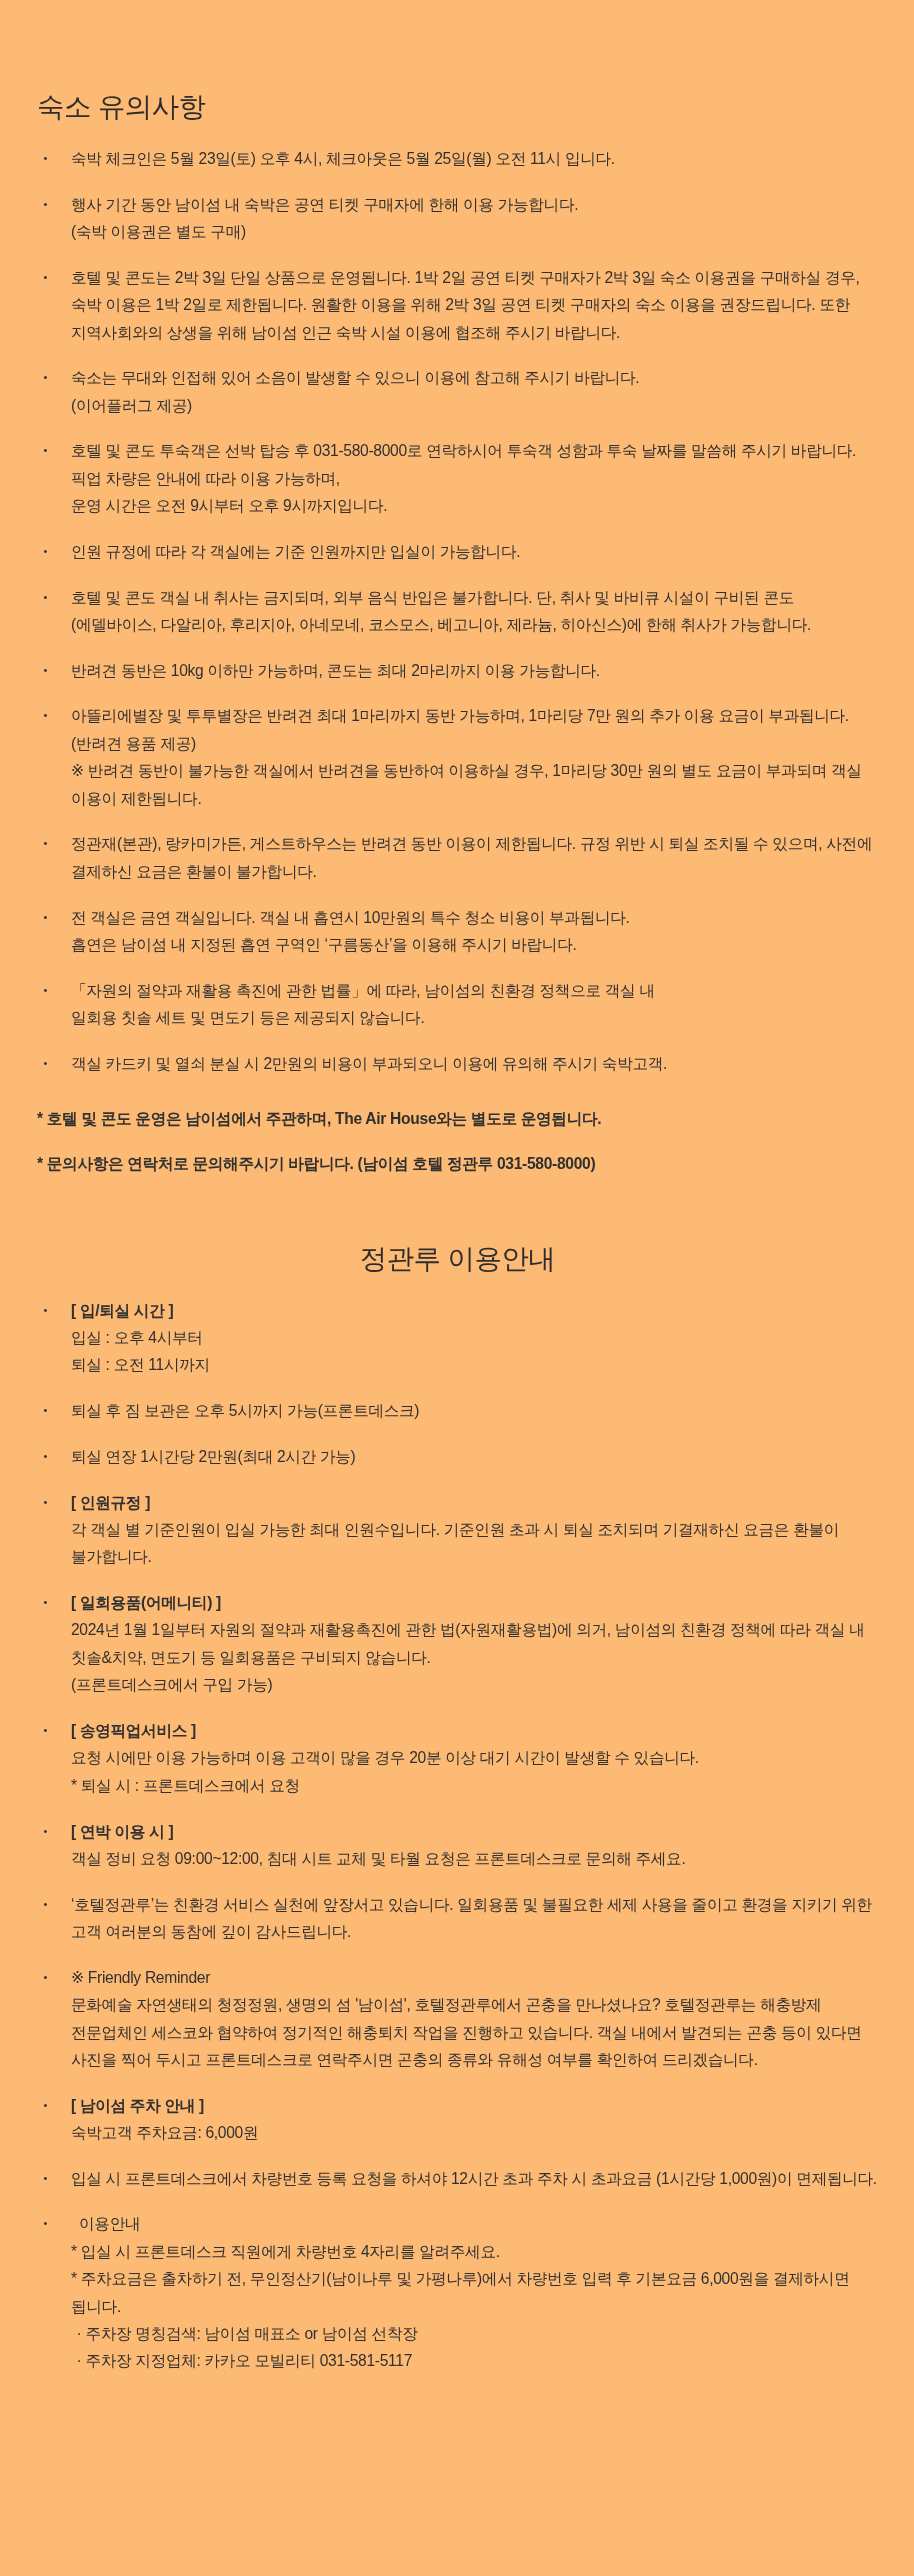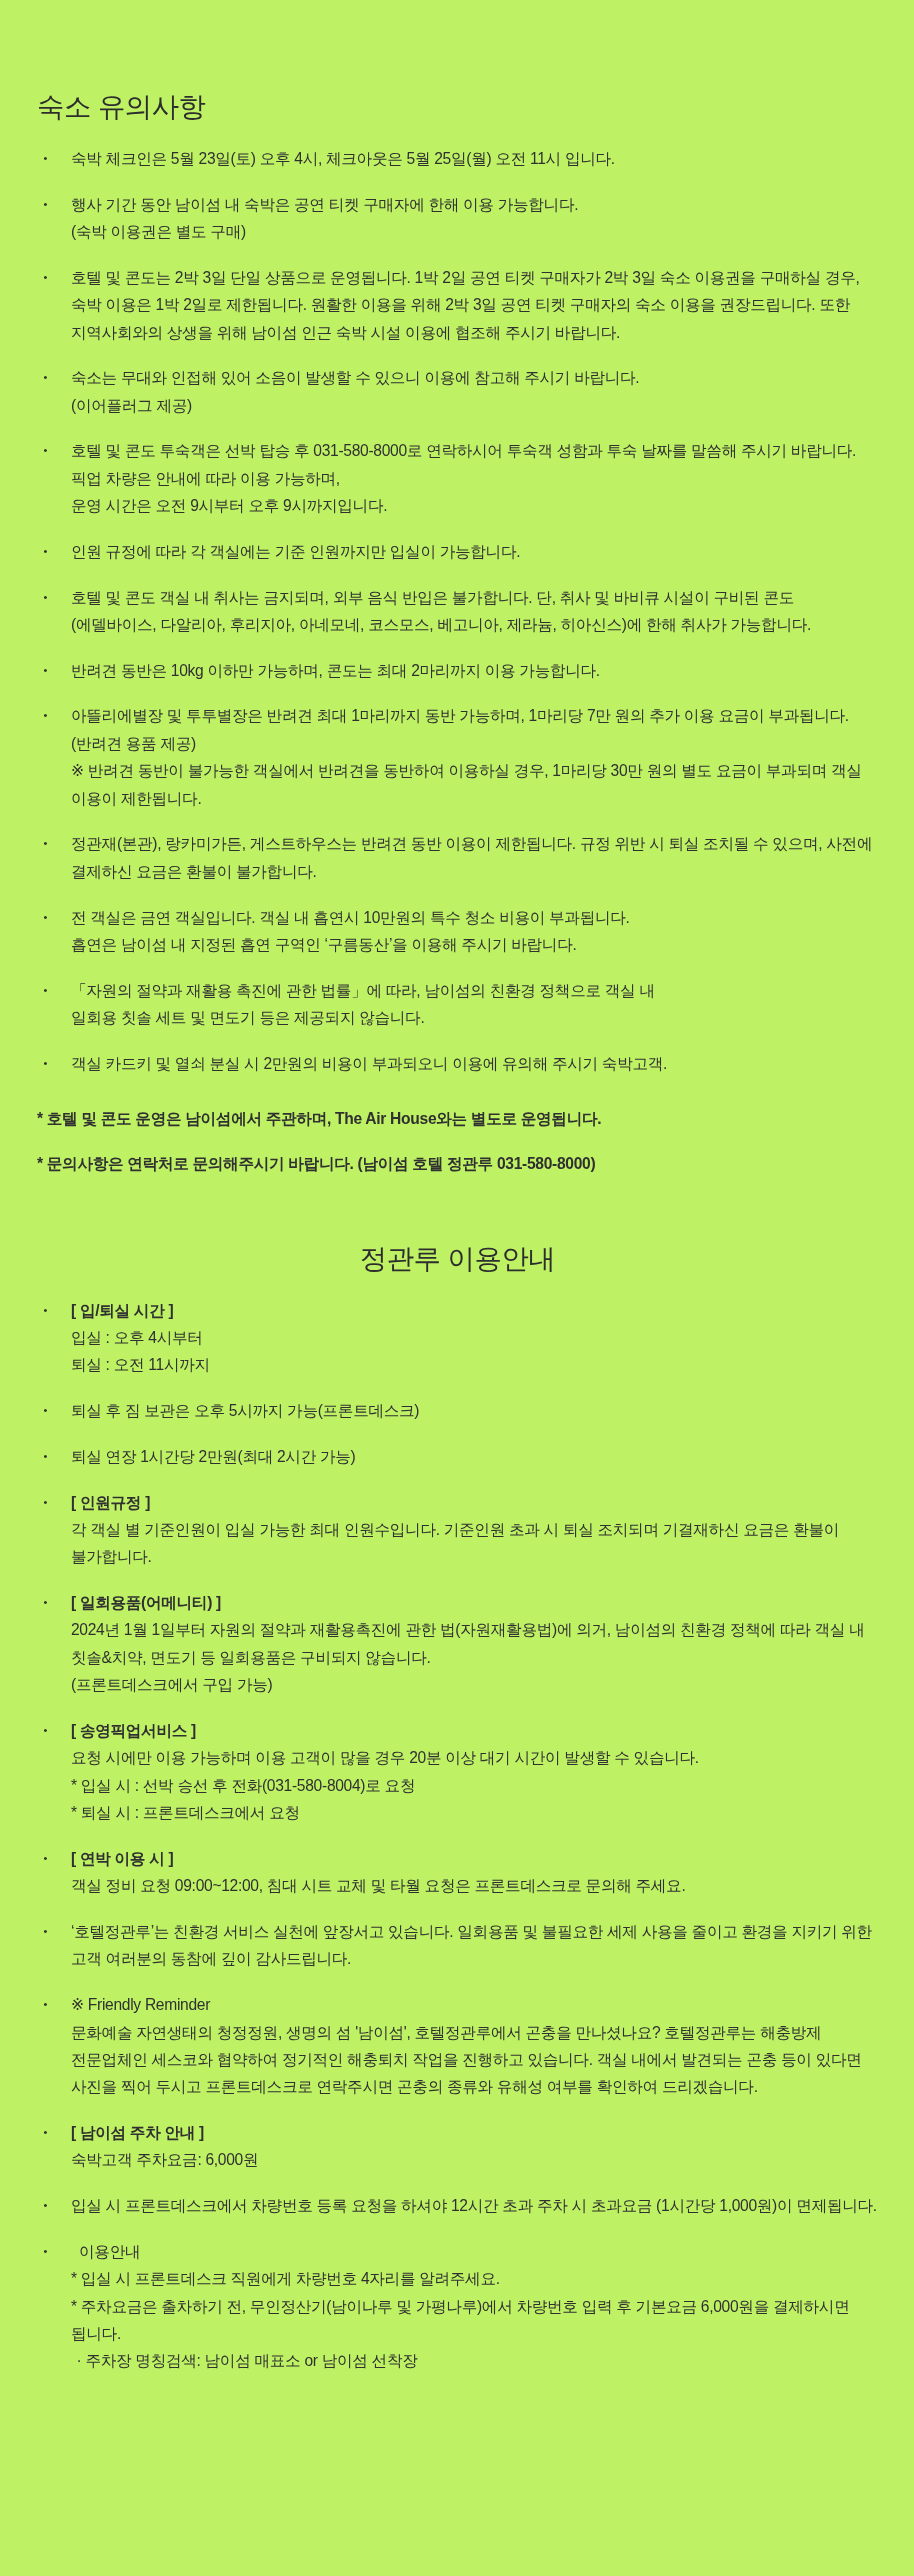--- a/index.html
+++ b/index.html
@@ -5,21 +5,21 @@
   html, body {
     margin: 0;
     padding: 0;
     background: #ffffff;
   }
   .page {
     width: 915px;
     min-height: 2576px;
     box-sizing: border-box;
     padding: 88px 37px 37px 37px;
-    background: #bef264;
+    background: #fdba74;
     color: #303030;
     font-family: "Liberation Sans", "DejaVu Sans", sans-serif;
   }
   h1.sec-title {
     margin: 0;
     font-size: 27.4px;
     line-height: 37px;
     font-weight: 500;
     letter-spacing: -0.5px;
     color: #2d2d2d;
@@ -199,21 +199,20 @@
             <div class="hdr">[ 일회용품(어메니티) ]</div>
             <div class="ln">2024년 1월 1일부터 자원의 절약과 재활용촉진에 관한 법(자원재활용법)에 의거, 남이섬의 친환경 정책에 따라 객실 내 칫솔&amp;치약, 면도기 등 일회용품은 구비되지 않습니다.</div>
             <div class="ln">(프론트데스크에서 구입 가능)</div>
           </div>
         </li>
         <li class="item">
           <span class="marker">•</span>
           <div class="content">
             <div class="hdr">[ 송영픽업서비스 ]</div>
             <div class="ln">요청 시에만 이용 가능하며 이용 고객이 많을 경우 20분 이상 대기 시간이 발생할 수 있습니다.</div>
-            <div class="ln">* 입실 시 : 선박 승선 후 전화(031-580-8004)로 요청</div>
             <div class="ln">* 퇴실 시 : 프론트데스크에서 요청</div>
           </div>
         </li>
         <li class="item">
           <span class="marker">•</span>
           <div class="content">
             <div class="hdr">[ 연박 이용 시 ]</div>
             <div class="ln">객실 정비 요청 09:00~12:00, 침대 시트 교체 및 타월 요청은 프론트데스크로 문의해 주세요.</div>
           </div>
         </li>
@@ -243,19 +242,20 @@
             <div class="ln">입실 시 프론트데스크에서 차량번호 등록 요청을 하셔야 12시간 초과 주차 시 초과요금 (1시간당 1,000원)이 면제됩니다.</div>
           </div>
         </li>
         <li class="item">
           <span class="marker">•</span>
           <div class="content">
             <div class="ln">&nbsp;&nbsp;이용안내</div>
             <div class="ln">* 입실 시 프론트데스크 직원에게 차량번호 4자리를 알려주세요.</div>
             <div class="ln">* 주차요금은 출차하기 전, 무인정산기(남이나루 및 가평나루)에서 차량번호 입력 후 기본요금 6,000원을 결제하시면 됩니다.</div>
             <div class="note gap">· 주차장 명칭검색: 남이섬 매표소 or 남이섬 선착장</div>
+            <div class="note">· 주차장 지정업체: 카카오 모빌리티 031-581-5117</div>
           </div>
         </li>
       </ul>
   </section>
 
 </div>
 
 
 </body></html>

